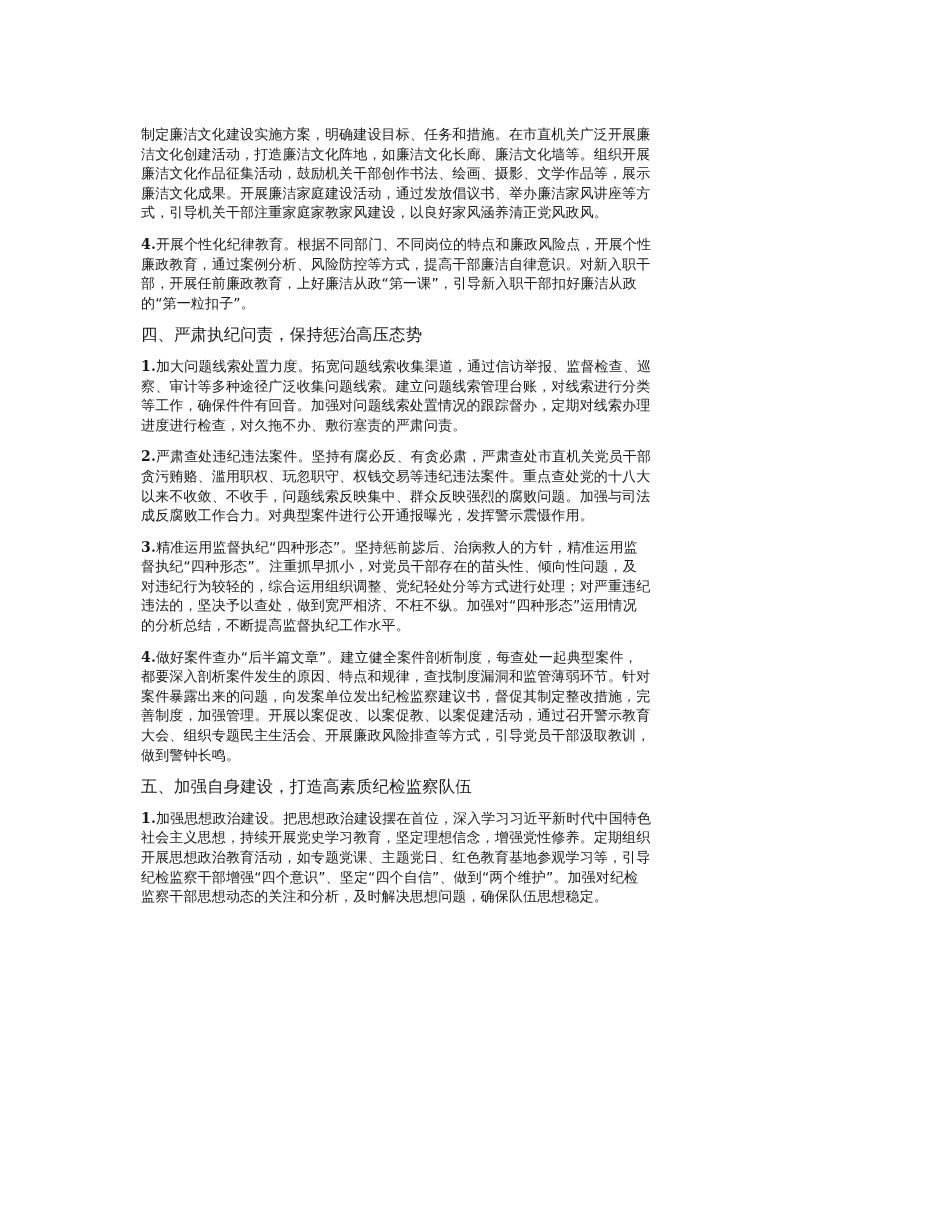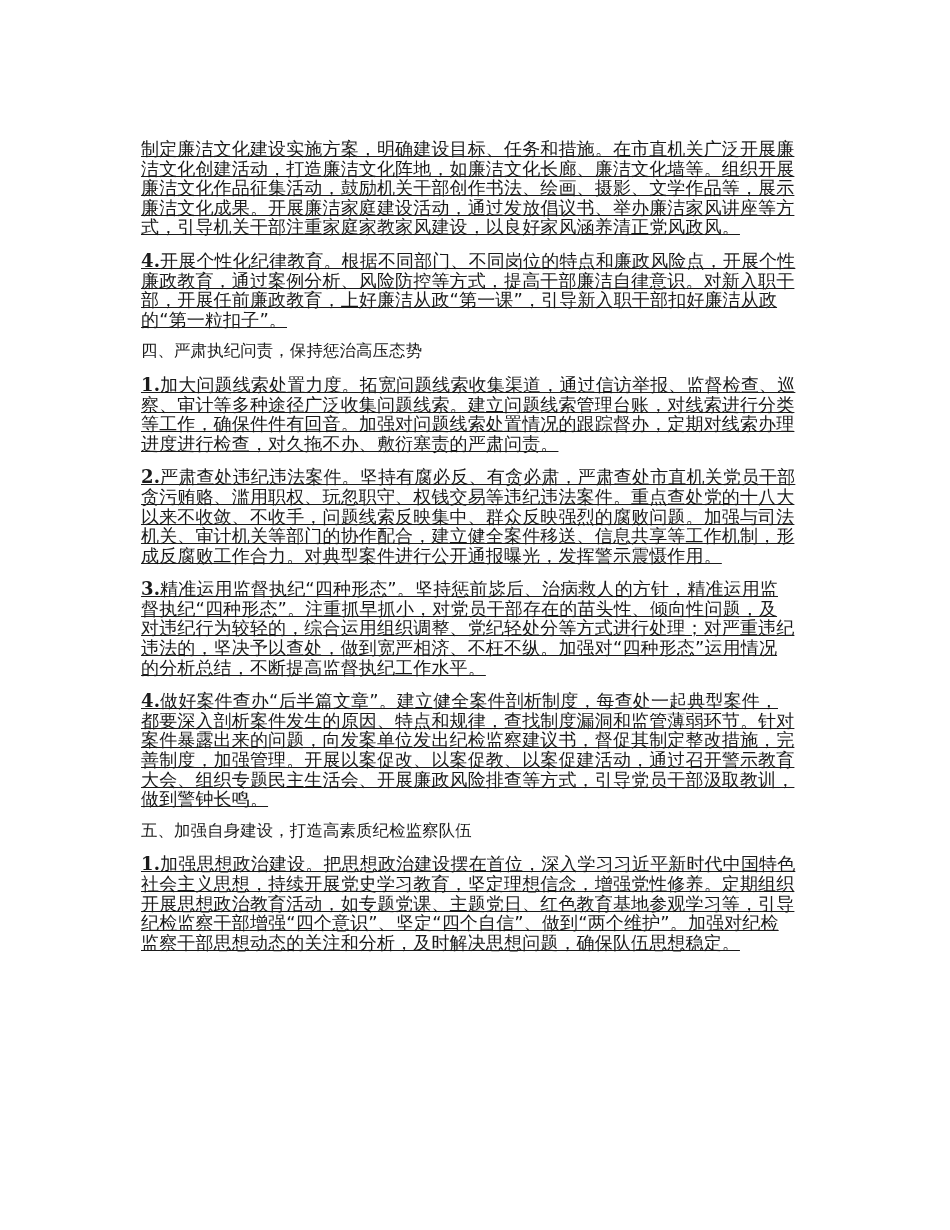--- a/index.html
+++ b/index.html
@@ -15,26 +15,25 @@
       font-family: "DejaVu Sans", sans-serif;
       color: #1a1a1a;
     }
     .page {
       position: absolute;
       left: 141px;
       top: 125px;
       width: 690px;
     }
     .para {
-      margin: 14px 0 12px 0;
-      font-size: 18px;
+      margin: 0 0 12px 0;
+      font-size: 14px;
       line-height: 19.6px;
       letter-spacing: 0.15px;
       white-space: nowrap;
-      text-decoration: underline;
     }
     .para .line {
       display: block;
     }
     .heading {
       margin: 0 0 12px 0;
       font-size: 16.4px;
       line-height: 19.6px;
       letter-spacing: 0.15px;
       white-space: nowrap;
@@ -70,21 +69,20 @@
     <span class="line"><span class="num">1.</span><span>加大问题线索处置力度。拓宽问题线索收集渠道，通过信访举报、监督检查、巡</span></span>
     <span class="line">察、审计等多种途径广泛收集问题线索。建立问题线索管理台账，对线索进行分类</span>
     <span class="line">等工作，确保件件有回音。加强对问题线索处置情况的跟踪督办，定期对线索办理</span>
     <span class="line">进度进行检查，对久拖不办、敷衍塞责的严肃问责。</span>
   </div>
 
   <div class="para">
     <span class="line"><span class="num">2.</span><span>严肃查处违纪违法案件。坚持有腐必反、有贪必肃，严肃查处市直机关党员干部</span></span>
     <span class="line">贪污贿赂、滥用职权、玩忽职守、权钱交易等违纪违法案件。重点查处党的十八大</span>
     <span class="line">以来不收敛、不收手，问题线索反映集中、群众反映强烈的腐败问题。加强与司法</span>
-    <span class="line">机关、审计机关等部门的协作配合，建立健全案件移送、信息共享等工作机制，形</span>
     <span class="line">成反腐败工作合力。对典型案件进行公开通报曝光，发挥警示震慑作用。</span>
   </div>
 
   <div class="para">
     <span class="line"><span class="num">3.</span><span>精准运用监督执纪“四种形态”。坚持惩前毖后、治病救人的方针，精准运用监</span></span>
     <span class="line">督执纪“四种形态”。注重抓早抓小，对党员干部存在的苗头性、倾向性问题，及</span>
     <span class="line">对违纪行为较轻的，综合运用组织调整、党纪轻处分等方式进行处理；对严重违纪</span>
     <span class="line">违法的，坚决予以查处，做到宽严相济、不枉不纵。加强对“四种形态”运用情况</span>
     <span class="line">的分析总结，不断提高监督执纪工作水平。</span>
   </div>

